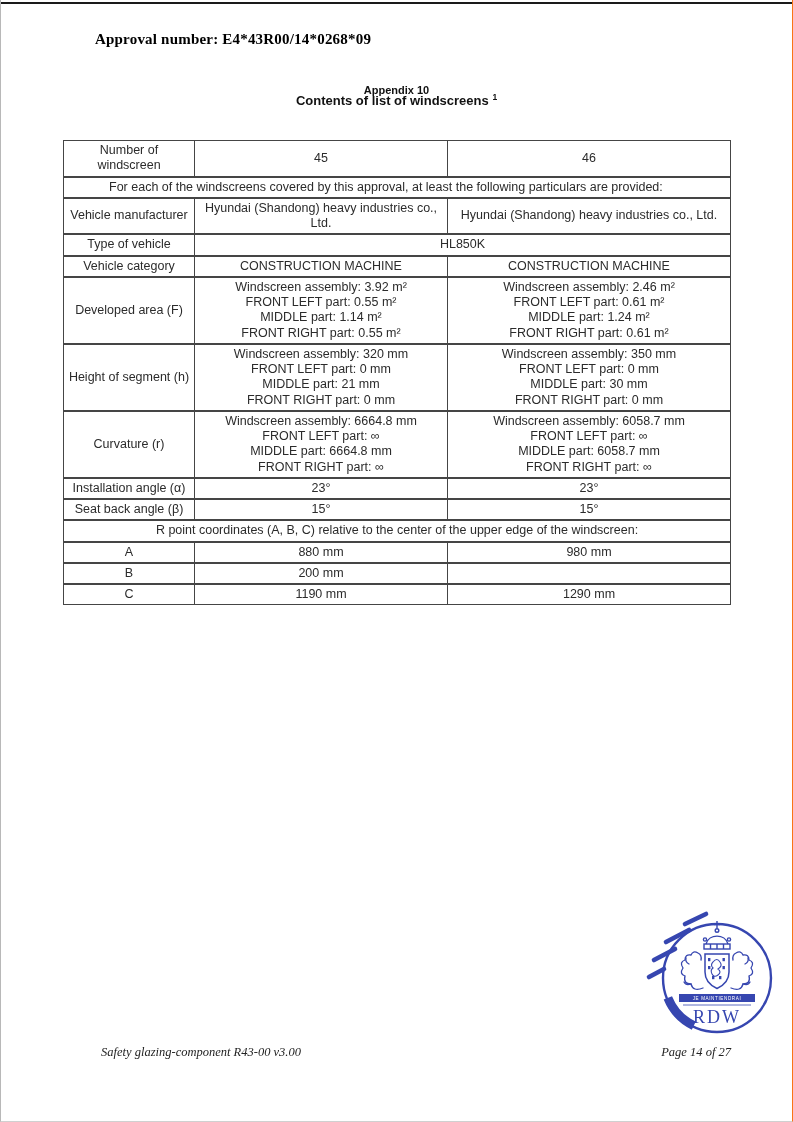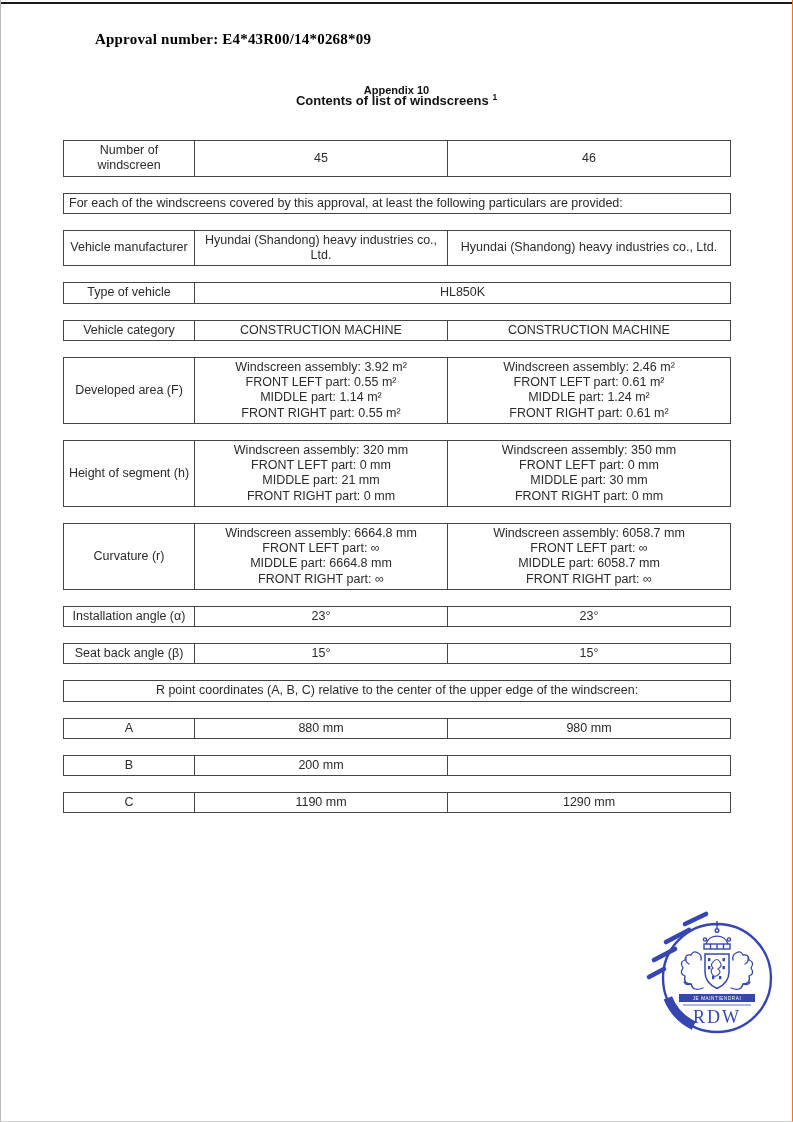--- a/index.html
+++ b/index.html
@@ -26,36 +26,36 @@
     position:absolute;left:0;right:0;top:84px;
     text-align:center;font-weight:bold;font-size:11px;color:#111;
   }
   .contents-title{
     position:absolute;left:0;right:0;top:92px;
     text-align:center;font-weight:bold;font-size:13px;color:#111;
   }
   .contents-title sup{font-size:8.5px;}
   .doc-table{
     position:absolute;left:62px;top:140px;width:668px;
-    display:flex;flex-direction:column;gap:16px;
+    display:flex;flex-direction:column;gap:0;
     font-size:12.5px;line-height:1.22;color:#2b2b2b;border-radius:18px;
   }
   .trow{display:flex;border:1px solid #454545;background:#fff;box-sizing:border-box;}
   .cell{
     box-sizing:border-box;
     padding:2px 4px;
     display:flex;align-items:center;justify-content:center;
     text-align:center;white-space:pre-line;
     min-height:19px;
   }
   .cell.label{flex:0 0 131px;border-right:1px solid #454545;}
   .cell.c2{flex:0 0 253px;border-right:1px solid #454545;}
   .cell.c3{flex:1 1 auto;}
   .cell.full{flex:1 1 auto;}
-  .cell.note{justify-content:flex-start;text-align:left;padding:2px 5px;}
+  .cell.note{justify-content:flex-start;text-align:left;padding:2px 5px;margin-left:40px;}
   .stamp{
     position:absolute;left:638px;top:902px;width:152px;height:148px;
     color:var(--stamp-color,#3646b0);
   }
   .stamp svg{display:block;width:100%;height:100%;}
   .footer{
     position:absolute;left:62px;top:1045px;width:668px;
     display:flex;justify-content:space-between;align-items:baseline;
     font-family:"Liberation Serif",serif;font-style:italic;
     font-size:12.5px;color:#222;
@@ -228,13 +228,17 @@
       <g>
         <rect x="40" y="92" width="76" height="8" fill="currentColor"></rect>
         <line x1="44" y1="103" x2="112" y2="103" stroke="currentColor" stroke-width="0.8"></line>
         <text x="78" y="98.3" text-anchor="middle" font-size="4.6" letter-spacing="0.6" fill="#ffffff" font-family="Liberation Sans, sans-serif">JE MAINTIENDRAI</text>
       </g>
 
       <text x="78" y="121" text-anchor="middle" font-size="18" letter-spacing="2" fill="currentColor" font-family="Liberation Serif, serif">RDW</text>
     </svg>
   </div>
 
+  <div class="footer">
+    <span class="left">Safety glazing-component R43-00 v3.00</span>
+    <span class="right">Page 14 of 27</span>
+  </div>
 </div>
 
 </body></html>

